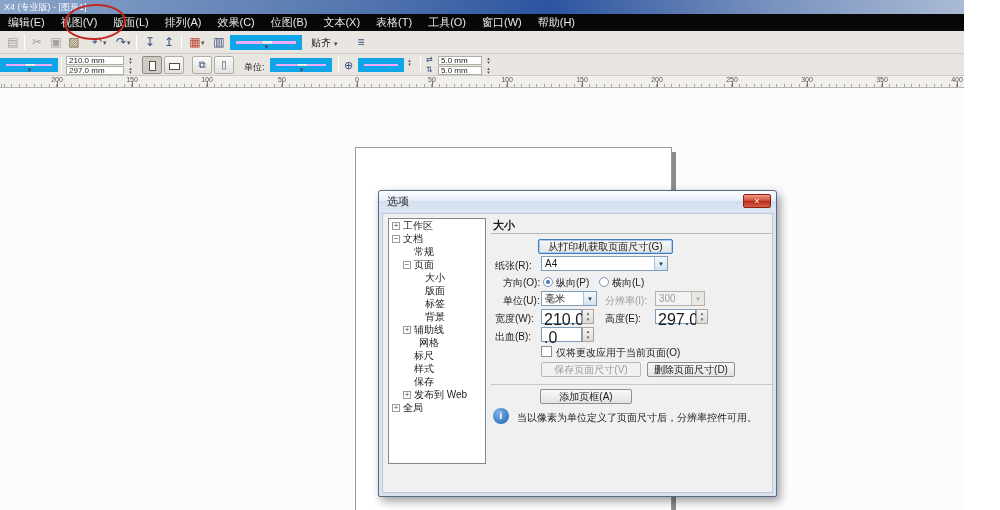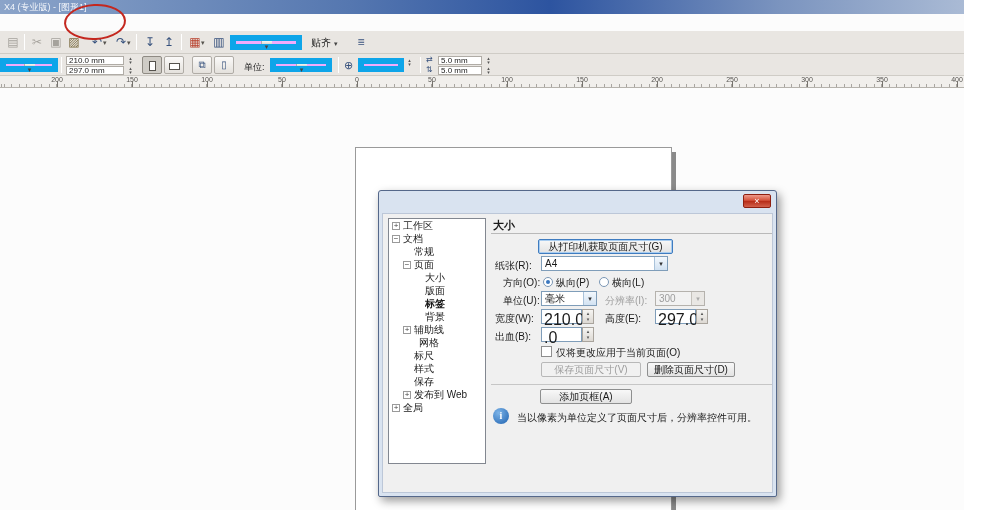--- a/index.html
+++ b/index.html
@@ -121,20 +121,33 @@
 </style>
 </head>
 <body>
 
 <div class="screen">
 
   <div class="titlebar">
     <span>X4 (专业版) - [图形1]</span>
   </div>
 
+  <div class="menubar">
+      <span class="menu-item">编辑(E)</span>
+      <span class="menu-item">视图(V)</span>
+      <span class="menu-item">版面(L)</span>
+      <span class="menu-item">排列(A)</span>
+      <span class="menu-item">效果(C)</span>
+      <span class="menu-item">位图(B)</span>
+      <span class="menu-item">文本(X)</span>
+      <span class="menu-item">表格(T)</span>
+      <span class="menu-item">工具(O)</span>
+      <span class="menu-item">窗口(W)</span>
+      <span class="menu-item">帮助(H)</span>
+    </div>
   <div class="red-ellipse"></div>
 
   <div class="toolbar">
     <div class="tb-icon gray" style="left:4px">▤</div>
     <div class="tb-sep" style="left:24px"></div>
     <div class="tb-icon gray" style="left:28px">✂</div>
     <div class="tb-icon gray" style="left:47px">▣</div>
     <div class="tb-icon" style="left:65px;color:#7a6a3f">▨</div>
     <div class="tb-icon" style="left:88px">↶</div>
     <div class="tb-caret" style="left:103px">▾</div>
@@ -236,20 +249,23 @@
       <span class="ruler-num" style="left: 957px;">400</span>
       <div class="ruler-major" style="left: 957px;"></div>
     </div>
 
   <div class="canvas">
     <div class="page"></div>
     <div class="page-shadow"></div>
   </div>
 
   <div class="dialog">
+    <div class="dlg-title">
+      <span>选项</span>
+    </div>
     <div class="dlg-close">×</div>
     <div class="dlg-inner">
 
       <div class="tree">
           <div class="tree-row" style="padding-left: 3px;">
             <span class="expander">+</span>
             <span class="tree-label">工作区</span>
           </div>
           <div class="tree-row" style="padding-left: 3px;">
             <span class="expander">−</span>
@@ -261,21 +277,21 @@
           <div class="tree-row" style="padding-left: 14px;">
             <span class="expander">−</span>
             <span class="tree-label">页面</span>
           </div>
           <div class="tree-row" style="padding-left: 36px;">
             <span class="tree-label">大小</span>
           </div>
           <div class="tree-row" style="padding-left: 36px;">
             <span class="tree-label">版面</span>
           </div>
-          <div class="tree-row" style="padding-left: 36px; font-weight: bold;">
+          <div class="tree-row" style="padding-left: 36px;">
             <span class="tree-label">标签</span>
           </div>
           <div class="tree-row" style="padding-left: 36px;">
             <span class="tree-label">背景</span>
           </div>
           <div class="tree-row" style="padding-left: 14px;">
             <span class="expander">+</span>
             <span class="tree-label">辅助线</span>
           </div>
           <div class="tree-row" style="padding-left: 30px;">

